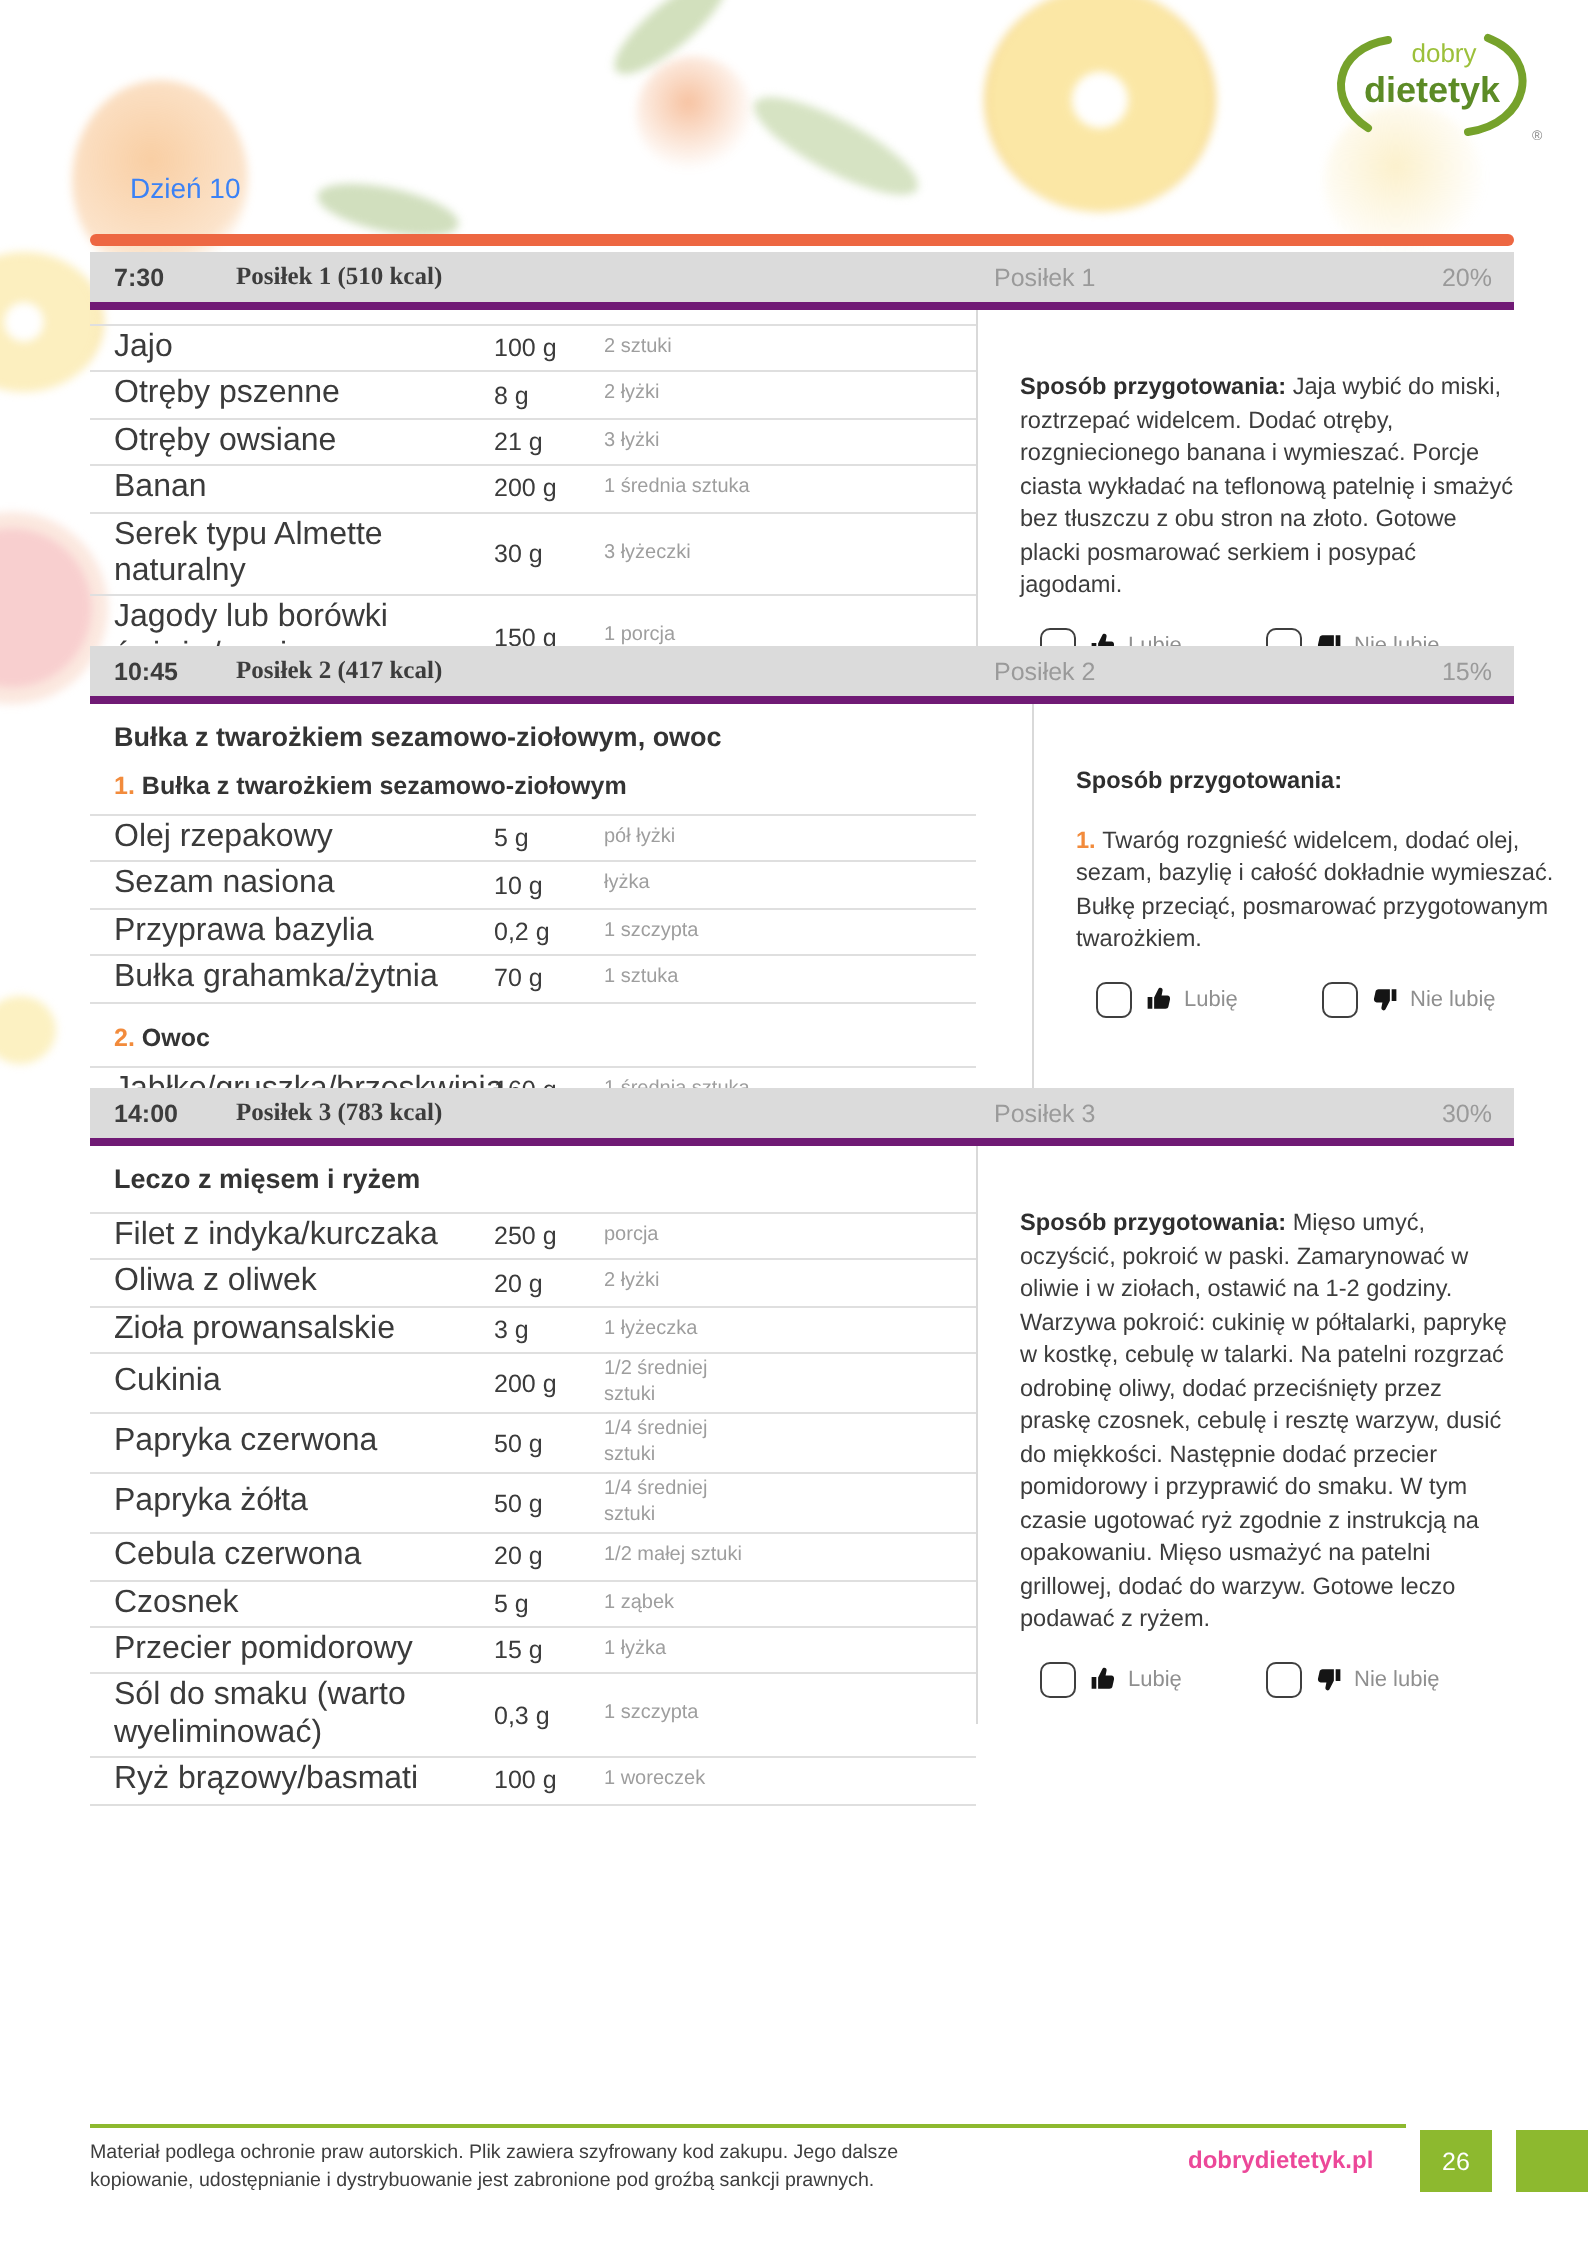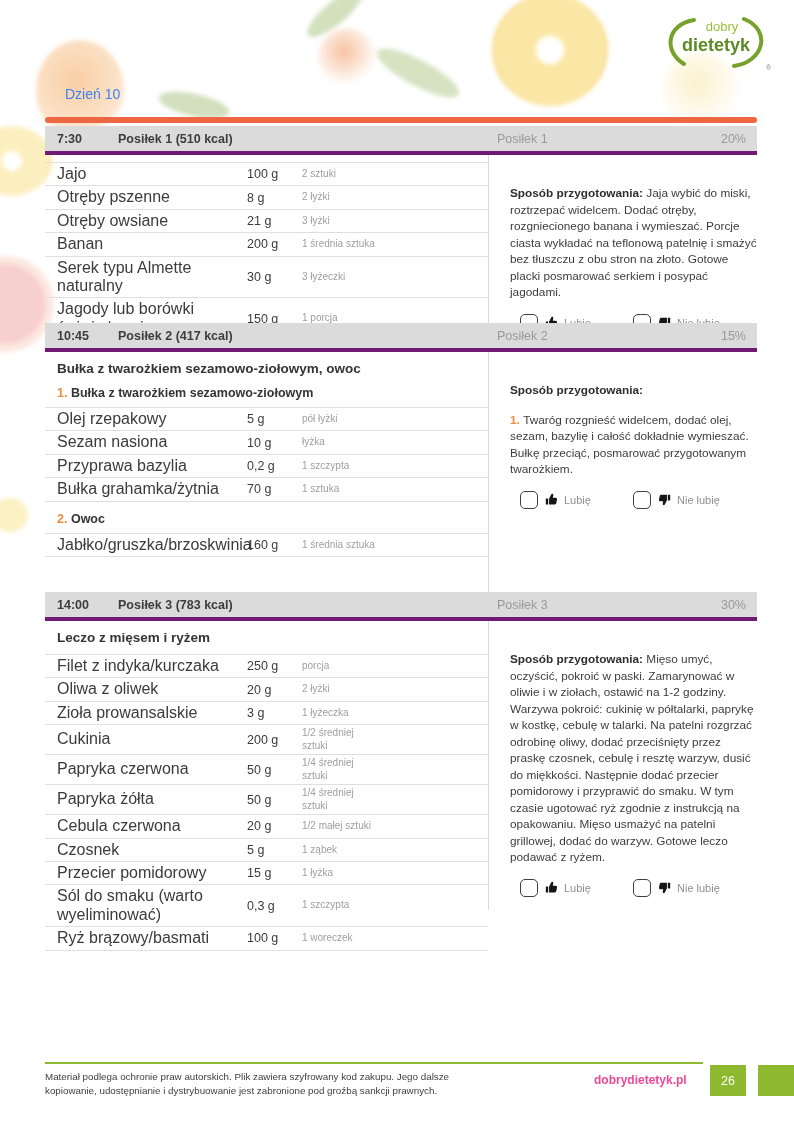--- a/index.html
+++ b/index.html
@@ -29,26 +29,26 @@
     background:rgba(249,224,120,.45);}
   
   .logo{position:absolute;top:14px;right:18px;width:118px;height:58px;z-index:2;}
   .day-title{position:absolute;top:86px;left:65px;z-index:2;font-size:14px;font-weight:400;color:#3b82f6;}
   .accent-bar{position:absolute;top:117px;left:45px;width:712px;height:6px;border-radius:3px;background:#ED6742;z-index:2;}
   
   .meals{position:absolute;top:126px;left:45px;width:712px;z-index:1;}
   .meal-bar{position:relative;height:25px;background:#DBDBDB;border-bottom:4px solid #701a75;
             display:flex;align-items:center;font-size:12.5px;}
   .m-time{display:inline-block;width:61px;padding-left:12px;font-weight:700;color:#3D3D3D;}
-  .m-title{font-weight:700;color:#3D3D3D;}
+  .m-title{font-weight:700;color:#3D3D3D;font-family:Liberation Serif, serif;}
   .m-name{position:absolute;left:452px;color:#9A9A9A;}
   .m-pct{position:absolute;right:11px;color:#9A9A9A;}
   .meal-body{display:flex;}
   .meal:nth-of-type(1) .meal-body{height:168px;}
-  .meal:nth-of-type(2) .meal-body{height:240px;}
+  .meal:nth-of-type(2) .meal-body{height:192px;gap:28px;}
   .meal:nth-of-type(3) .meal-body{height:289px;}
   .left-col{width:443px;box-sizing:border-box;padding-top:7px;flex:none;}
   .recipe-title{margin:2px 0 9px;padding-left:12px;font-size:13.5px;font-weight:700;color:#343434;}
   .subsec{padding-left:12px;margin:10px 0 7px;font-size:12.5px;font-weight:700;color:#343434;}
   .ss-num{color:#F28B3C;}
   .ing-table{border-top:1px solid #DFDFDF;}
   .ing-row{display:grid;grid-template-columns:190px 55px 1fr;align-items:center;
            padding:2px 0 2px 12px;border-bottom:1px solid #DFDFDF;min-height:15px;}
   .ing-name{font-size:16px;line-height:1.15;color:#3B3B3B;}
   .ing-amt{font-size:12.5px;color:#3B3B3B;}

